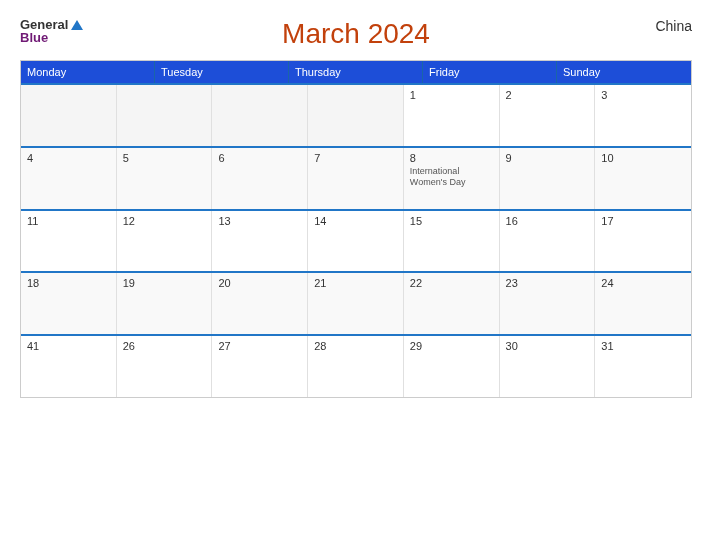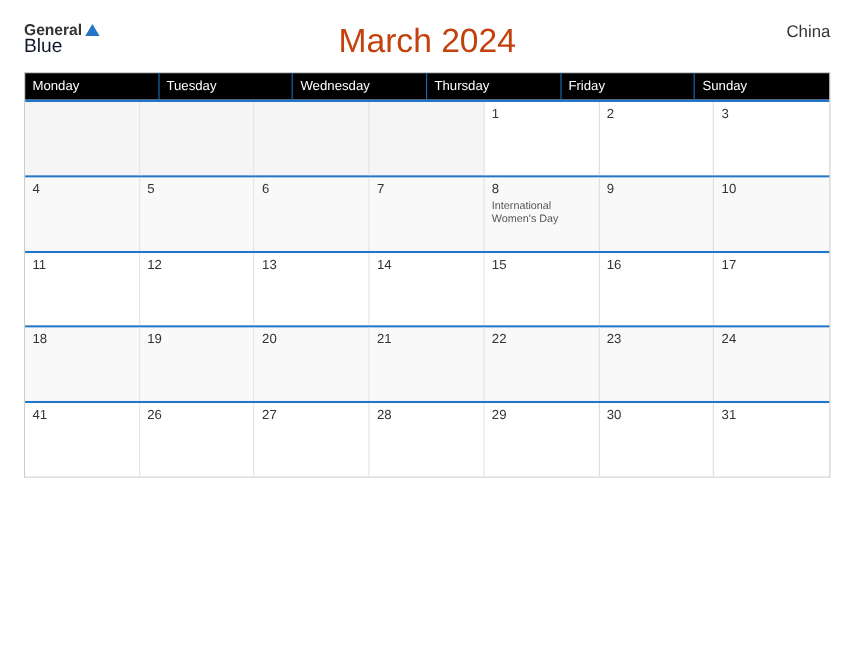--- a/index.html
+++ b/index.html
@@ -32,23 +32,23 @@
       display: flex;
       flex-direction: column;
       line-height: 1;
     }
     .logo-general {
       font-size: 13px;
       font-weight: bold;
       color: #333;
     }
     .logo-blue {
-      font-size: 16px;
-      font-weight: normal;
-      color: #0f172a;
+      font-size: 13px;
+      font-weight: bold;
+      color: #701a75;
     }
     .logo-triangle {
       display: inline-block;
       width: 0;
       height: 0;
       border-left: 6px solid transparent;
       border-right: 6px solid transparent;
       border-bottom: 10px solid #2176c7;
       margin-left: 2px;
       vertical-align: middle;
@@ -67,22 +67,22 @@
       color: #333;
     }
     .calendar {
       flex: 1;
       display: flex;
       flex-direction: column;
       border: 1px solid #ccc;
     }
     .cal-header {
       display: grid;
-      grid-template-columns: repeat(6, 1fr);
-      background: #000000;
+      grid-template-columns: repeat(5, 1fr);
+      background: #1d4ed8;
     }
     .cal-header-cell {
       color: #fff;
       font-size: 11px;
       padding: 5px 6px;
       border-right: 1px solid #1a65a8;
       font-weight: normal;
     }
     .cal-header-cell:last-child {
       border-right: none;
@@ -140,21 +140,20 @@
       <span class="logo-blue">Blue</span>
     </div>
     <h1 class="title">March 2024</h1>
     <div class="country">China</div>
   </div>
 
   <div class="calendar">
     <div class="cal-header">
       <div class="cal-header-cell">Monday</div>
       <div class="cal-header-cell">Tuesday</div>
-      <div class="cal-header-cell">Wednesday</div>
       <div class="cal-header-cell">Thursday</div>
       <div class="cal-header-cell">Friday</div>
       <div class="cal-header-cell">Sunday</div>
     </div>
     <div class="cal-body" id="cal-body">
     <div class="cal-row">
           <div class="cal-cell empty"></div>
           <div class="cal-cell empty"></div>
           <div class="cal-cell empty"></div>
           <div class="cal-cell empty"></div>

